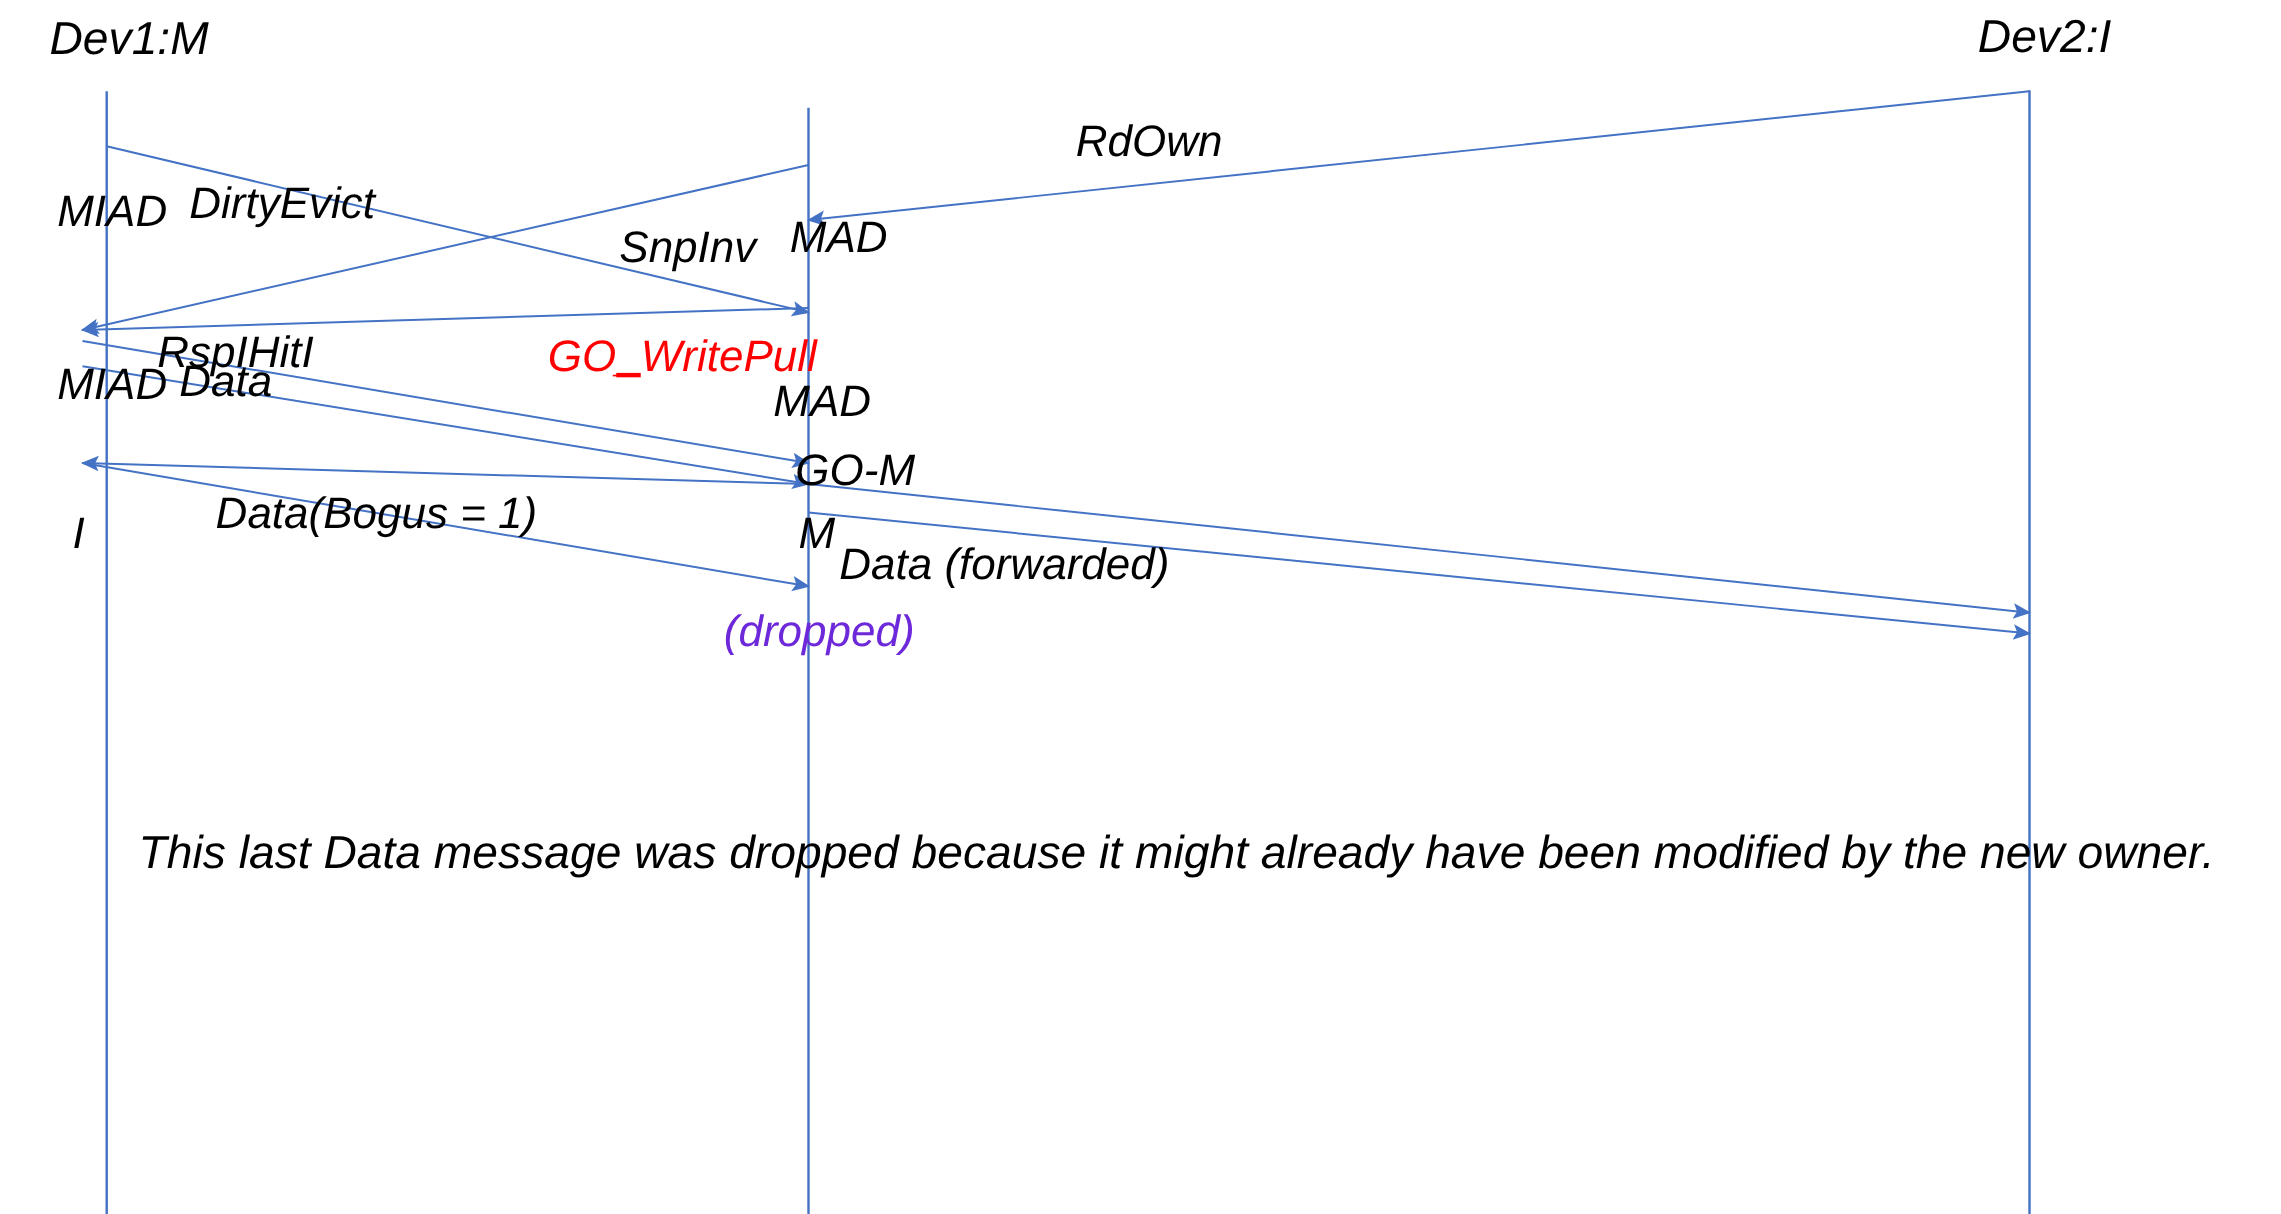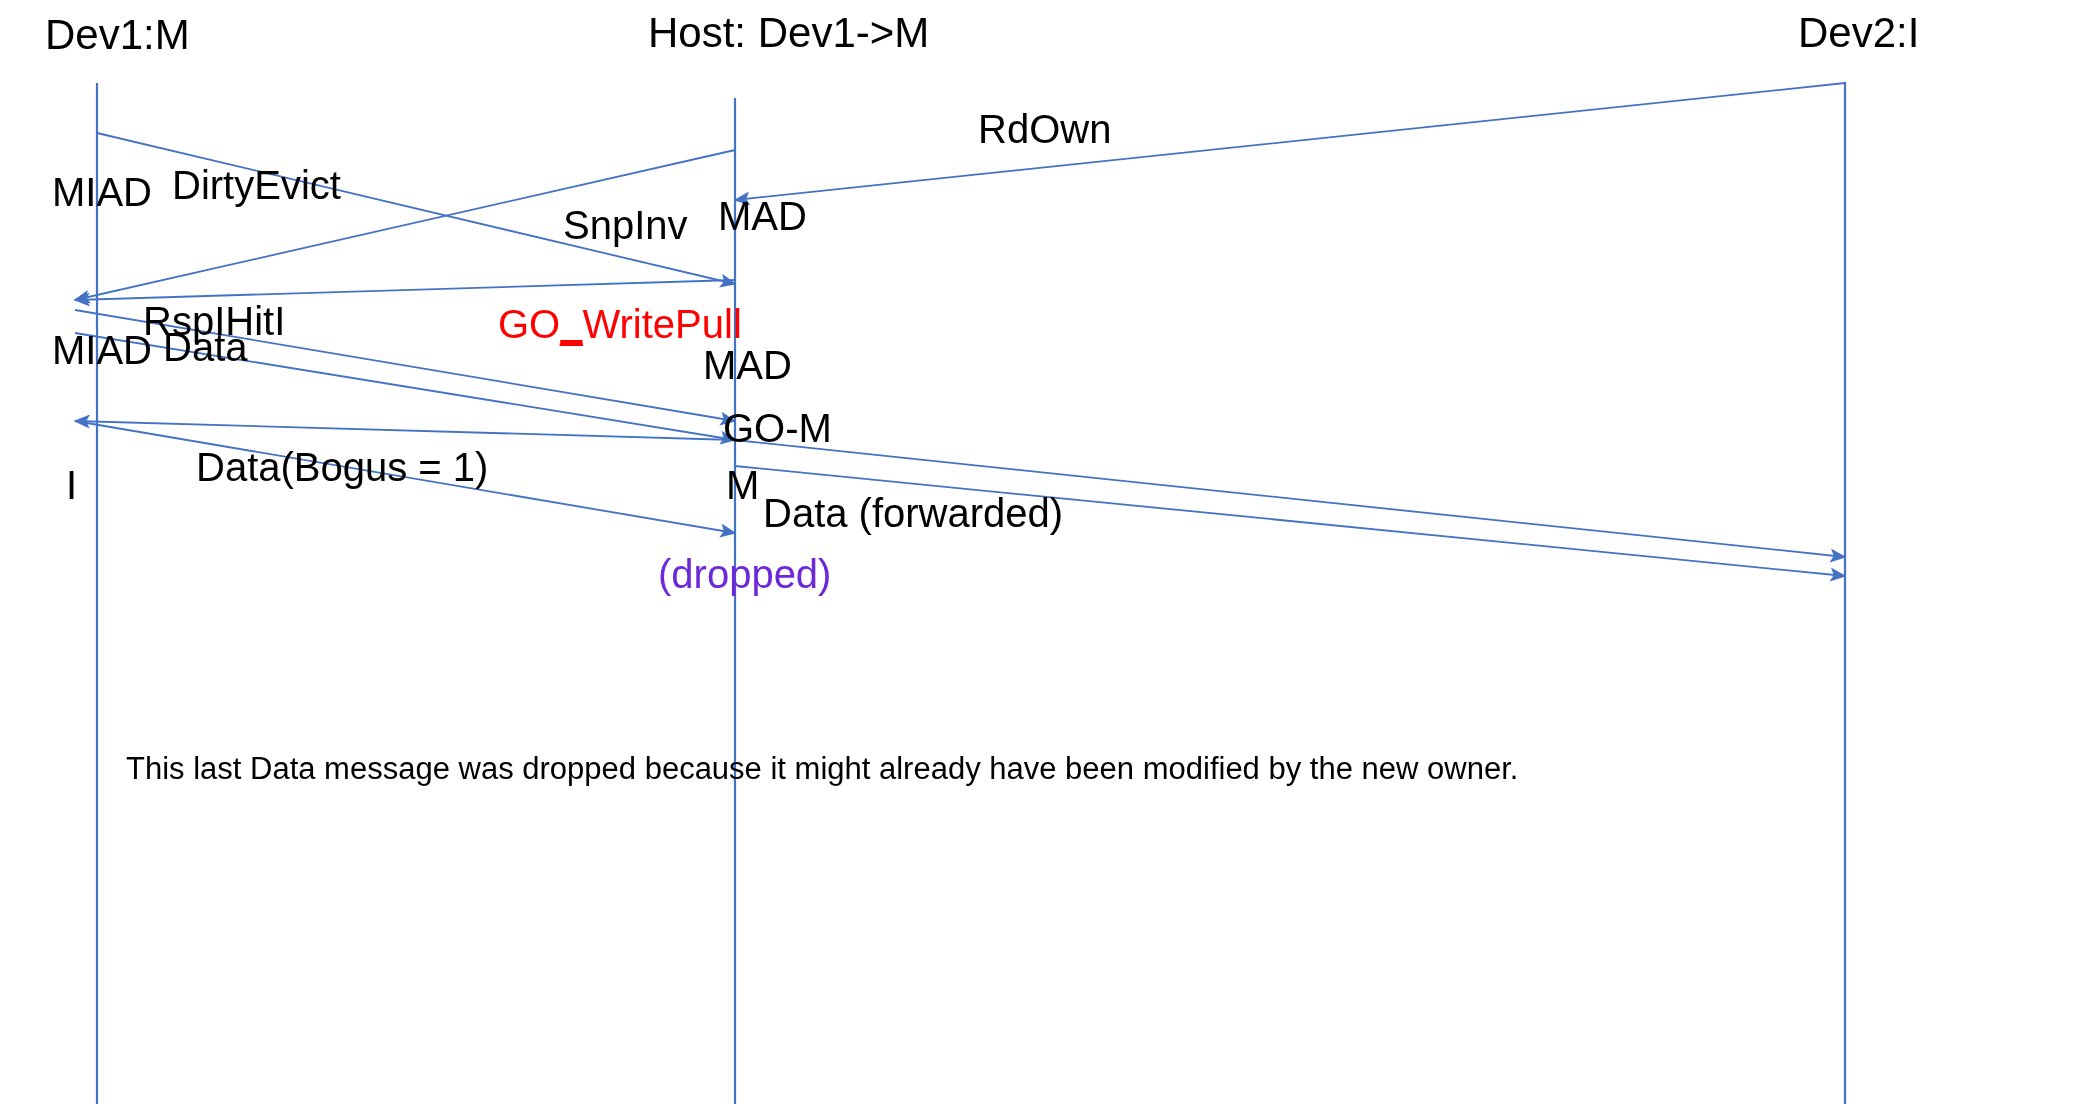--- a/index.html
+++ b/index.html
@@ -2,36 +2,37 @@
 <html><head>
 <meta charset="utf-8">
 <style>
   html,body{margin:0;padding:0;background:#ffffff;}
   #stage{
     position:relative;
     width:2074px;height:1104px;
     background:#ffffff;
     overflow:hidden;
     font-family:"Liberation Sans", sans-serif;
+    font-style:italic;
   }
   #wires{position:absolute;left:0;top:0;width:2074px;height:1104px;}
   .lbl{
     position:absolute;
     color:#000000;
     font-size:40px;
     line-height:1.08;
     white-space:nowrap;
     font-family:"Liberation Sans", sans-serif;
   }
   .lbl.actor{font-size:42px;}
   .lbl.msg{font-size:40px;}
   .lbl.state{font-size:40px;}
   .lbl.red{color:#FF0000;}
   .lbl.red .ul{text-decoration:underline;}
-  .lbl.caption{font-size:31px;}
+  .lbl.caption{font-size:42px;}
 </style>
 </head>
 <body>
 
 <div id="stage">
   <svg id="wires" viewBox="0 0 2074 1104" xmlns="http://www.w3.org/2000/svg">
     <defs>
       <marker id="ah" markerWidth="9" markerHeight="9" refX="8.2" refY="4.5" orient="auto" markerUnits="strokeWidth">
         <path d="M0,0.6 L9,4.5 L0,8.4 L1.9,4.5 Z" fill="#4472C4"></path>
       </marker>
@@ -52,21 +53,20 @@
         <line x1="75" y1="421" x2="735" y2="533" stroke="#4472C4" stroke-width="1.8" marker-end="url(#ah)"></line>
         <line x1="735" y1="440" x2="1845" y2="557" stroke="#4472C4" stroke-width="1.8" marker-end="url(#ah)"></line>
         <line x1="735" y1="466" x2="1845" y2="576" stroke="#4472C4" stroke-width="1.8" marker-end="url(#ah)"></line>
       </g>
   </svg>
 
   <div id="text-layer">
       <div class="lbl actor" style="left: 45px; top: 12px;">Dev1:M</div>
       <div class="lbl actor" style="left: 648px; top: 10px;">
         <div>
-          <div>Host: Dev1-&gt;M</div>
         </div>
       </div>
       <div class="lbl actor" style="left: 1798px; top: 10px;">Dev2:I</div>
       <div class="lbl msg" style="left: 978px; top: 108px; color: rgb(0, 0, 0);">RdOwn</div>
       <div class="lbl msg" style="left: 172px; top: 164px; color: rgb(0, 0, 0);">DirtyEvict</div>
       <div class="lbl msg" style="left: 563px; top: 160px; color: rgb(0, 0, 0); margin-top: 44px;">SnpInv</div>
       <div class="lbl msg" style="left: 143px; top: 300px; color: rgb(0, 0, 0);">RspIHitI</div>
       <div class="lbl msg" style="left: 163px; top: 326px; color: rgb(0, 0, 0);">Data</div>
       <div class="lbl msg red" style="left: 498px; top: 303px; color: rgb(255, 0, 0);"><span><span>GO</span><span class="ul">_</span><span>WritePull</span></span></div>
       <div class="lbl msg" style="left: 723px; top: 407px; color: rgb(0, 0, 0);">GO-M</div>

